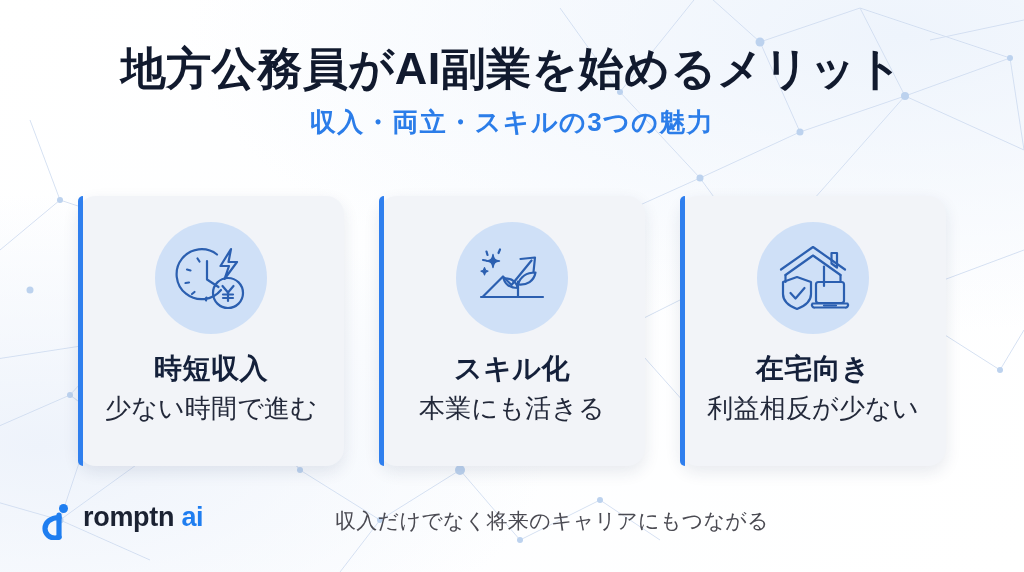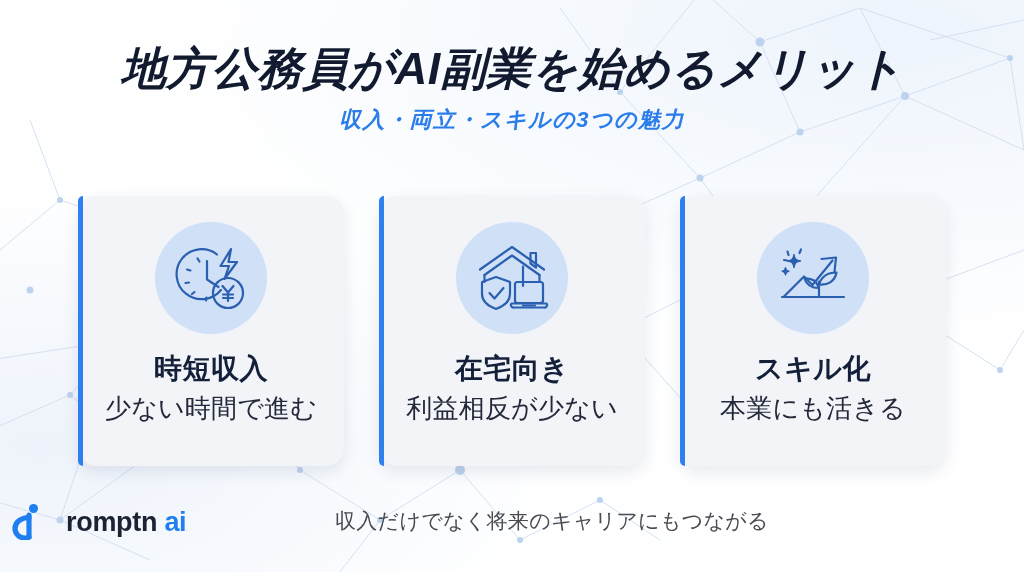--- a/index.html
+++ b/index.html
@@ -34,34 +34,33 @@
     pointer-events: none;
   }
 
   
   .header {
     position: absolute;
     top: 44px;
     left: 0;
     width: 1024px;
     text-align: center;
-    font-style: italic;
   }
   .title {
     font-size: 45px;
     font-weight: 700;
     letter-spacing: 0.5px;
     color: #111a2e;
     line-height: 1.12;
     margin: 0;
     white-space: nowrap;
   }
   .subtitle {
     margin: 14px 0 14px 0;
-    font-size: 22px;
+    font-size: 26px;
     font-weight: 700;
     color: #2b7de9;
     letter-spacing: 1.5px;
     line-height: 1.1;
     white-space: nowrap;
   }
 
   
   .cards {
     position: absolute;
@@ -127,25 +126,25 @@
   
   .footer {
     position: absolute;
     left: 0;
     top: 498px;
     width: 1024px;
     height: 60px;
   }
   .logo {
     position: absolute;
-    left: 12px;
+    left: 42px;
     top: 6px;
     display: flex;
-    align-items: center;
-    gap: 24px;
+    align-items: flex-start;
+    gap: 11px;
   }
   .logo-mark { display: block; }
   .logo-text {
     font-size: 27px;
     font-weight: 700;
     letter-spacing: -0.3px;
     line-height: 1;
     color: #1b2232;
   }
   .logo-text .ai { color: #1f7ef0; }
@@ -252,58 +251,58 @@
         </svg>
       </div>
       <div class="card-title">時短収入</div>
       <div class="card-sub">少ない時間で進む</div>
     </div>
 
     <div class="card">
       <div class="card-accent"></div>
       <div class="card-icon-wrap">
         <svg width="76" height="72" viewBox="0 0 76 72" fill="none" xmlns="http://www.w3.org/2000/svg" stroke="#2b5fb0" stroke-width="2.2" stroke-linecap="round" stroke-linejoin="round">
+          <path d="M19 12.5 C19.6 17 21 18.4 25.5 19 C21 19.6 19.6 21 19 25.5 C18.4 21 17 19.6 12.5 19 C17 18.4 18.4 17 19 12.5 Z" fill="#2b5fb0" stroke-width="1.4"></path>
+          <path d="M10.5 25.5 C10.9 28 11.7 28.8 14 29.2 C11.7 29.6 10.9 30.4 10.5 33 C10.1 30.4 9.3 29.6 7 29.2 C9.3 28.8 10.1 28 10.5 25.5 Z" fill="#2b5fb0" stroke-width="1.2"></path>
+          <path d="M12.5 9.5 L13.5 13"></path>
+          <path d="M26 7.5 L24.5 11"></path>
+          <path d="M9 18 L12 18.5"></path>
+          <path d="M9 54.5 L29 34.5 L37.5 43 L57.5 18.5"></path>
+          <path d="M46.5 17 L61 15.5 L59.5 30"></path>
+          <path d="M44 54.5 L44 39.5"></path>
+          <path d="M44 46 C37 46 31.5 43 29.5 36.5 C37 36 42 39.5 44 46 Z"></path>
+          <path d="M44 42.5 C46.5 34.5 53 30.5 61.5 30.5 C60 39 53 43.5 44 42.5 Z"></path>
+          <path d="M7 55 L69 55"></path>
+        </svg>
+      </div>
+      <div class="card-title">スキル化</div>
+      <div class="card-sub">本業にも活きる</div>
+    </div>
+
+    <div class="card">
+      <div class="card-accent"></div>
+      <div class="card-icon-wrap">
+        <svg width="76" height="72" viewBox="0 0 76 72" fill="none" xmlns="http://www.w3.org/2000/svg" stroke="#2b5fb0" stroke-width="2.2" stroke-linecap="round" stroke-linejoin="round">
           <path d="M6 27.5 L38 5 L70 27.5"></path>
           <path d="M10.5 33 L38 13.5 L65.5 33"></path>
           <path d="M10.5 33 L10.5 40"></path>
           <path d="M65.5 33 L65.5 40"></path>
           <path d="M56.5 11 L56.5 21.5 L62 25.5 L62 11 Z"></path>
           <path d="M49 24.5 L49 44"></path>
           <path d="M22 35 L36 40 L36 52 C36 59 30 64 22 67 C14 64 8 59 8 52 L8 40 Z"></path>
           <path d="M15.5 51 L20.5 56.5 L29.5 46"></path>
           <rect x="41" y="40" width="28" height="21" rx="2.5"></rect>
           <path d="M37.5 61.5 L72.5 61.5 A2.5 2.5 0 0 1 70 65.5 L40 65.5 A2.5 2.5 0 0 1 37.5 61.5 Z"></path>
           <path d="M49 63.5 L61 63.5"></path>
         </svg>
       </div>
       <div class="card-title">在宅向き</div>
       <div class="card-sub">利益相反が少ない</div>
     </div>
 
-    <div class="card">
-      <div class="card-accent"></div>
-      <div class="card-icon-wrap">
-        <svg width="76" height="72" viewBox="0 0 76 72" fill="none" xmlns="http://www.w3.org/2000/svg" stroke="#2b5fb0" stroke-width="2.2" stroke-linecap="round" stroke-linejoin="round">
-          <path d="M19 12.5 C19.6 17 21 18.4 25.5 19 C21 19.6 19.6 21 19 25.5 C18.4 21 17 19.6 12.5 19 C17 18.4 18.4 17 19 12.5 Z" fill="#2b5fb0" stroke-width="1.4"></path>
-          <path d="M10.5 25.5 C10.9 28 11.7 28.8 14 29.2 C11.7 29.6 10.9 30.4 10.5 33 C10.1 30.4 9.3 29.6 7 29.2 C9.3 28.8 10.1 28 10.5 25.5 Z" fill="#2b5fb0" stroke-width="1.2"></path>
-          <path d="M12.5 9.5 L13.5 13"></path>
-          <path d="M26 7.5 L24.5 11"></path>
-          <path d="M9 18 L12 18.5"></path>
-          <path d="M9 54.5 L29 34.5 L37.5 43 L57.5 18.5"></path>
-          <path d="M46.5 17 L61 15.5 L59.5 30"></path>
-          <path d="M44 54.5 L44 39.5"></path>
-          <path d="M44 46 C37 46 31.5 43 29.5 36.5 C37 36 42 39.5 44 46 Z"></path>
-          <path d="M44 42.5 C46.5 34.5 53 30.5 61.5 30.5 C60 39 53 43.5 44 42.5 Z"></path>
-          <path d="M7 55 L69 55"></path>
-        </svg>
-      </div>
-      <div class="card-title">スキル化</div>
-      <div class="card-sub">本業にも活きる</div>
-    </div>
-
   </div>
 
   <div class="footer">
 
     <div class="logo">
       <svg class="logo-mark" width="30" height="36" viewBox="0 0 30 36" fill="none" xmlns="http://www.w3.org/2000/svg">
         <circle cx="21.5" cy="4.5" r="4.5" fill="#1f7ef0"></circle>
         <path d="M17 11 L17 33" stroke="#1f7ef0" stroke-width="5.2" stroke-linecap="round"></path>
         <path d="M17 13.5 C8.5 13.5 3 18.5 3 24.5 C3 30 7.5 34 13 34 C15 34 16 33.6 17 33" stroke="#1f7ef0" stroke-width="5.2" stroke-linecap="round" fill="none"></path>
       </svg>

